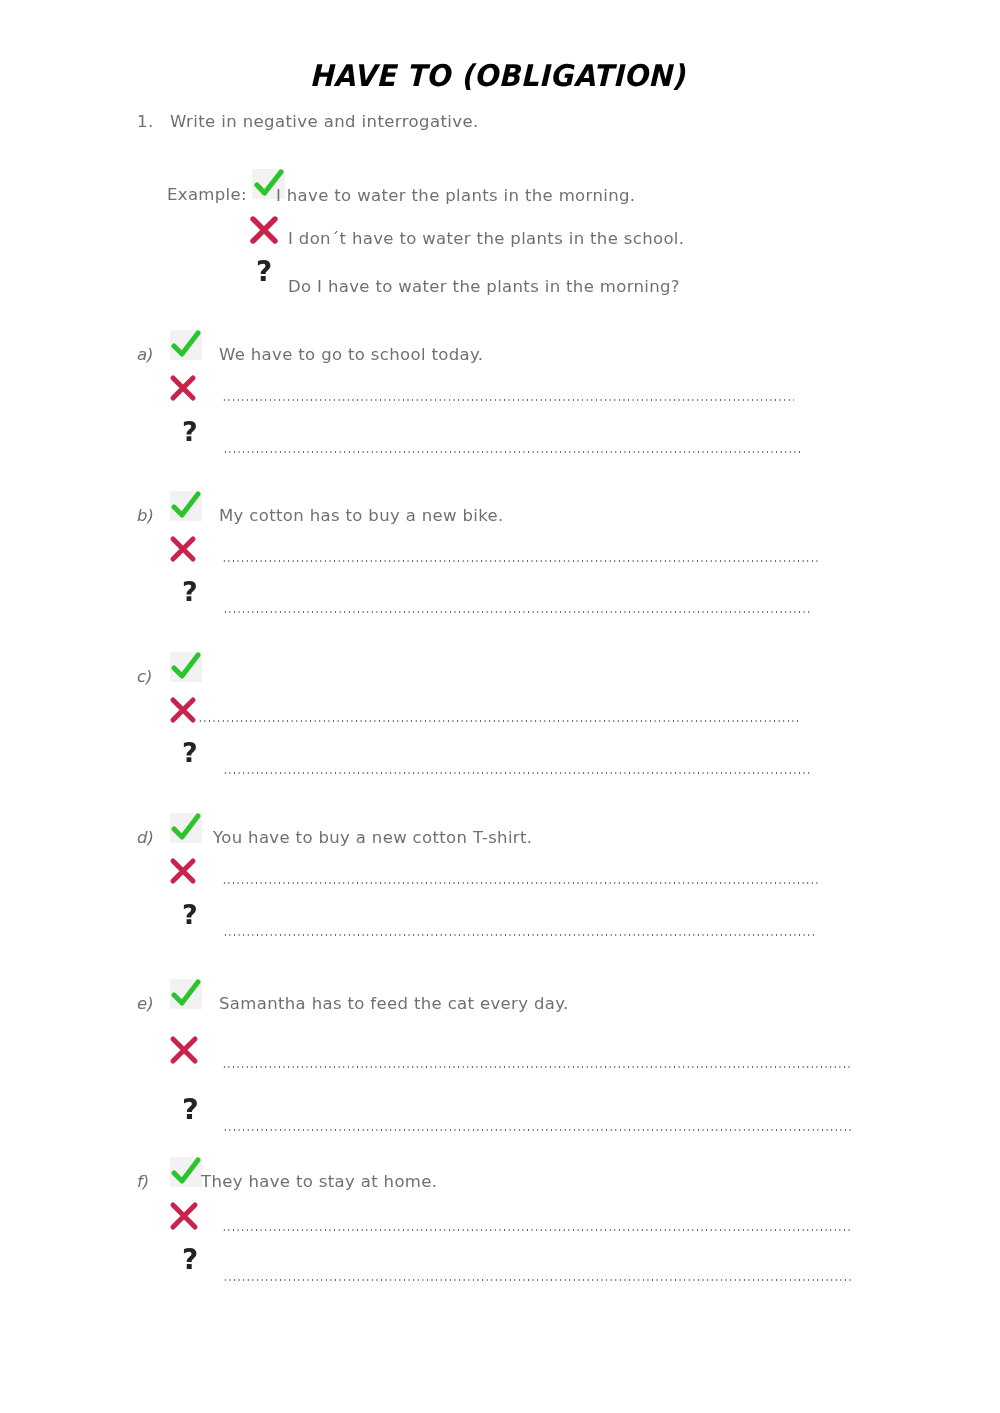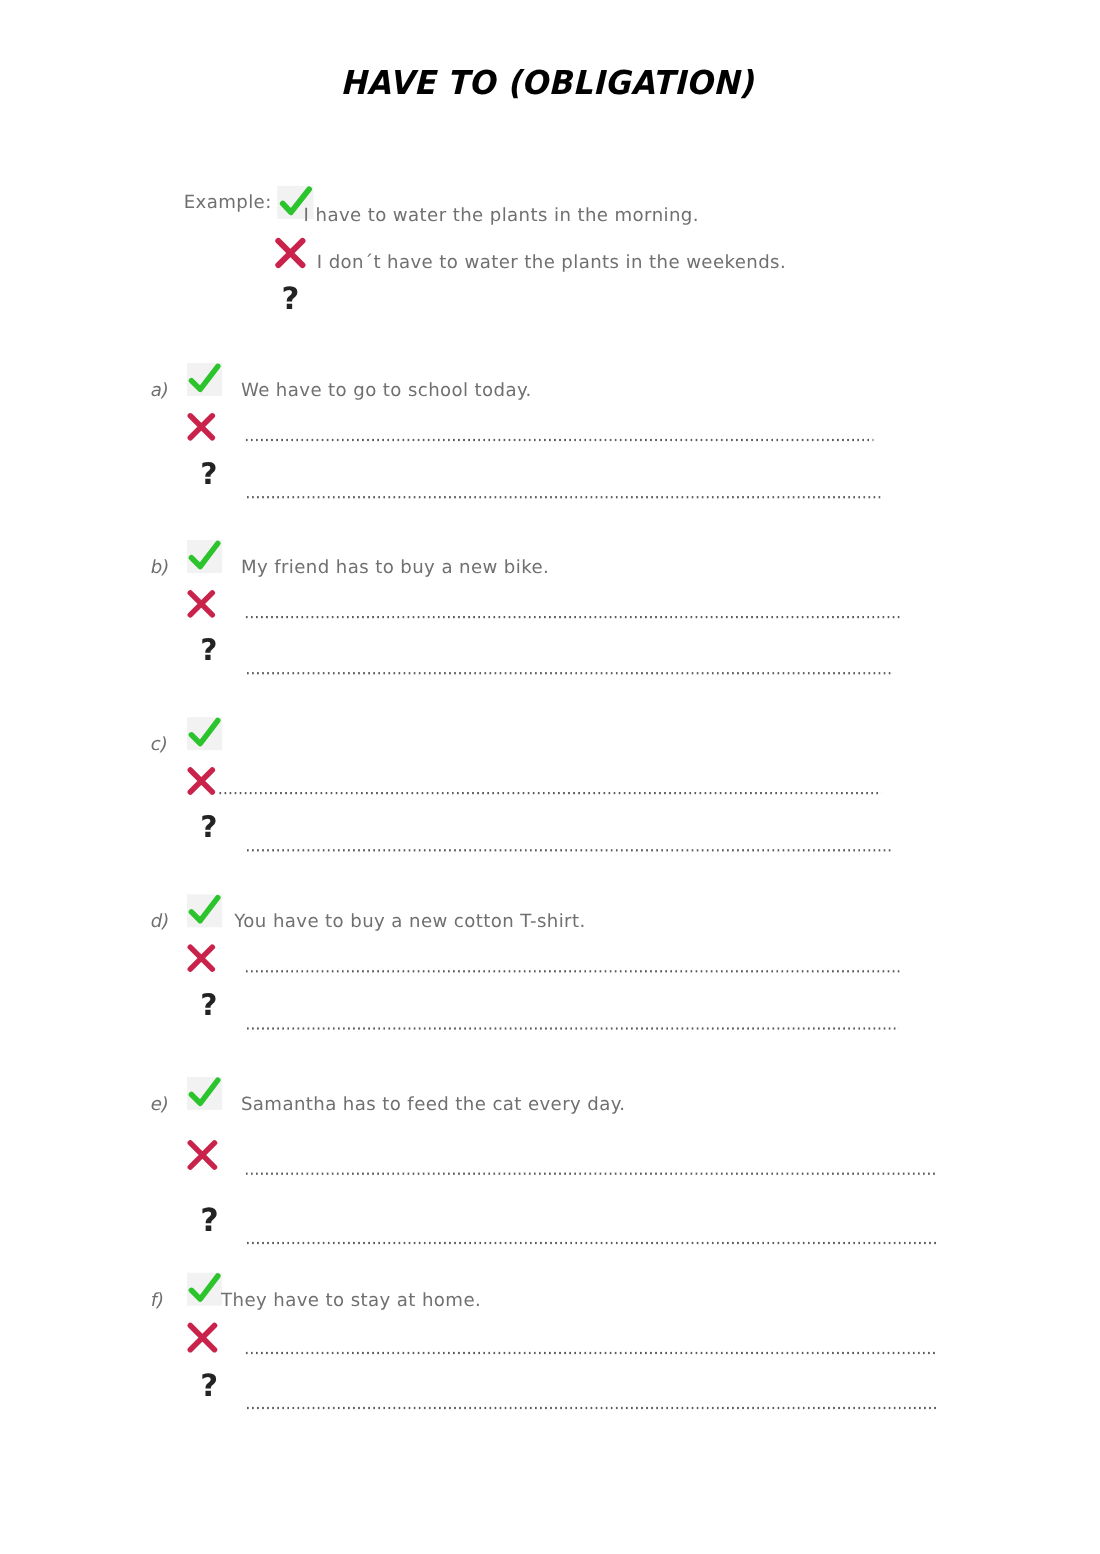--- a/index.html
+++ b/index.html
@@ -86,21 +86,21 @@
     background-image: radial-gradient(circle, #5a5a5a 0.8px, rgba(0,0,0,0) 0.9px);
     background-size: 4.6px 2px;
     background-repeat: repeat-x;
     background-position: 0 50%;
   }
 
   
   .ex-label {
     position: absolute;
     left: 167px;
-    top: 174px;
+    top: 185px;
   }
   .ex-line1 { position: absolute; left: 276px; top: 186px; }
   .ex-line2 { position: absolute; left: 288px; top: 229px; }
   .ex-line3 { position: absolute; left: 288px; top: 277px; }
 
   
   .item-letter {
     position: absolute;
     font-family: "DejaVu Sans", sans-serif;
     font-size: 16.5px;
@@ -111,38 +111,42 @@
     position: absolute;
   }
 </style>
 </head>
 <body>
 
 <div class="page">
 
   <div class="title">HAVE TO (OBLIGATION)</div>
 
+  <div class="instruction">
+    <span class="num">1.</span><span>Write in negative and interrogative.</span>
+  </div>
 
   <div class="hand ex-label">Example:</div>
 
   <span class="icon chk-box" style="left:252px; top:169px; width:33px; height:30px;">
     <svg width="33" height="30" viewBox="0 0 33 30" xmlns="http://www.w3.org/2000/svg">
       <path d="M5 16 L12.5 24 L29 3" fill="none" stroke="#2cc42c" stroke-width="5.2" stroke-linecap="round" stroke-linejoin="round"></path>
     </svg>
   </span>
   <div class="hand ex-line1">I have to water the plants in the morning.</div>
 
   <span class="icon" style="left:248px; top:214px; width:32px; height:32px;">
     <svg width="32" height="32" viewBox="0 0 32 32" xmlns="http://www.w3.org/2000/svg">
       <path d="M5 5 L27 27 M27 5 L5 27" fill="none" stroke="#c9234b" stroke-width="5.4" stroke-linecap="round"></path>
     </svg>
   </span>
-  <div class="hand ex-line2">I don´t have to water the plants in the weekends.</div>
+  <div class="hand ex-line2">I don´t have to water the plants in the school.</div>
 
   <div class="qmark" style="left:256px; top:258px; font-size:28px;">?</div>
+  <div class="hand ex-line3">Do I have to water the plants in the morning?</div>
 
   <div class="item-letter" style="left:137px; top:345px;">a)</div>
   <span class="icon chk-box" style="left:170px; top:330px; width:32px; height:30px;">
     <svg width="32" height="30" viewBox="0 0 32 30" xmlns="http://www.w3.org/2000/svg">
       <path d="M4 16 L12 24 L28 3" fill="none" stroke="#2cc42c" stroke-width="5" stroke-linecap="round" stroke-linejoin="round"></path>
     </svg>
   </span>
   <div class="hand item-sentence" style="left:219px; top:345px;">We have to go to school today.</div>
   <span class="icon" style="left:169px; top:373px; width:28px; height:30px;">
     <svg width="28" height="30" viewBox="0 0 28 30" xmlns="http://www.w3.org/2000/svg">
@@ -152,21 +156,21 @@
   <div class="dots" style="left:222px; top:399px; width:572px;"></div>
   <div class="qmark" style="left:182px; top:418px; font-size:27px;">?</div>
   <div class="dots" style="left:223px; top:451px; width:578px;"></div>
 
   <div class="item-letter" style="left:137px; top:506px;">b)</div>
   <span class="icon chk-box" style="left:170px; top:491px; width:32px; height:30px;">
     <svg width="32" height="30" viewBox="0 0 32 30" xmlns="http://www.w3.org/2000/svg">
       <path d="M4 16 L12 24 L28 3" fill="none" stroke="#2cc42c" stroke-width="5" stroke-linecap="round" stroke-linejoin="round"></path>
     </svg>
   </span>
-  <div class="hand item-sentence" style="left:219px; top:506px;">My friend has to buy a new bike.</div>
+  <div class="hand item-sentence" style="left:219px; top:506px;">My cotton has to buy a new bike.</div>
   <span class="icon" style="left:169px; top:534px; width:28px; height:30px;">
     <svg width="28" height="30" viewBox="0 0 28 30" xmlns="http://www.w3.org/2000/svg">
       <path d="M4 5 L24 25 M24 5 L4 25" fill="none" stroke="#c9234b" stroke-width="5" stroke-linecap="round"></path>
     </svg>
   </span>
   <div class="dots" style="left:222px; top:560px; width:597px;"></div>
   <div class="qmark" style="left:182px; top:578px; font-size:27px;">?</div>
   <div class="dots" style="left:223px; top:611px; width:588px;"></div>
 
   <div class="item-letter" style="left:137px; top:667px;">c)</div>

